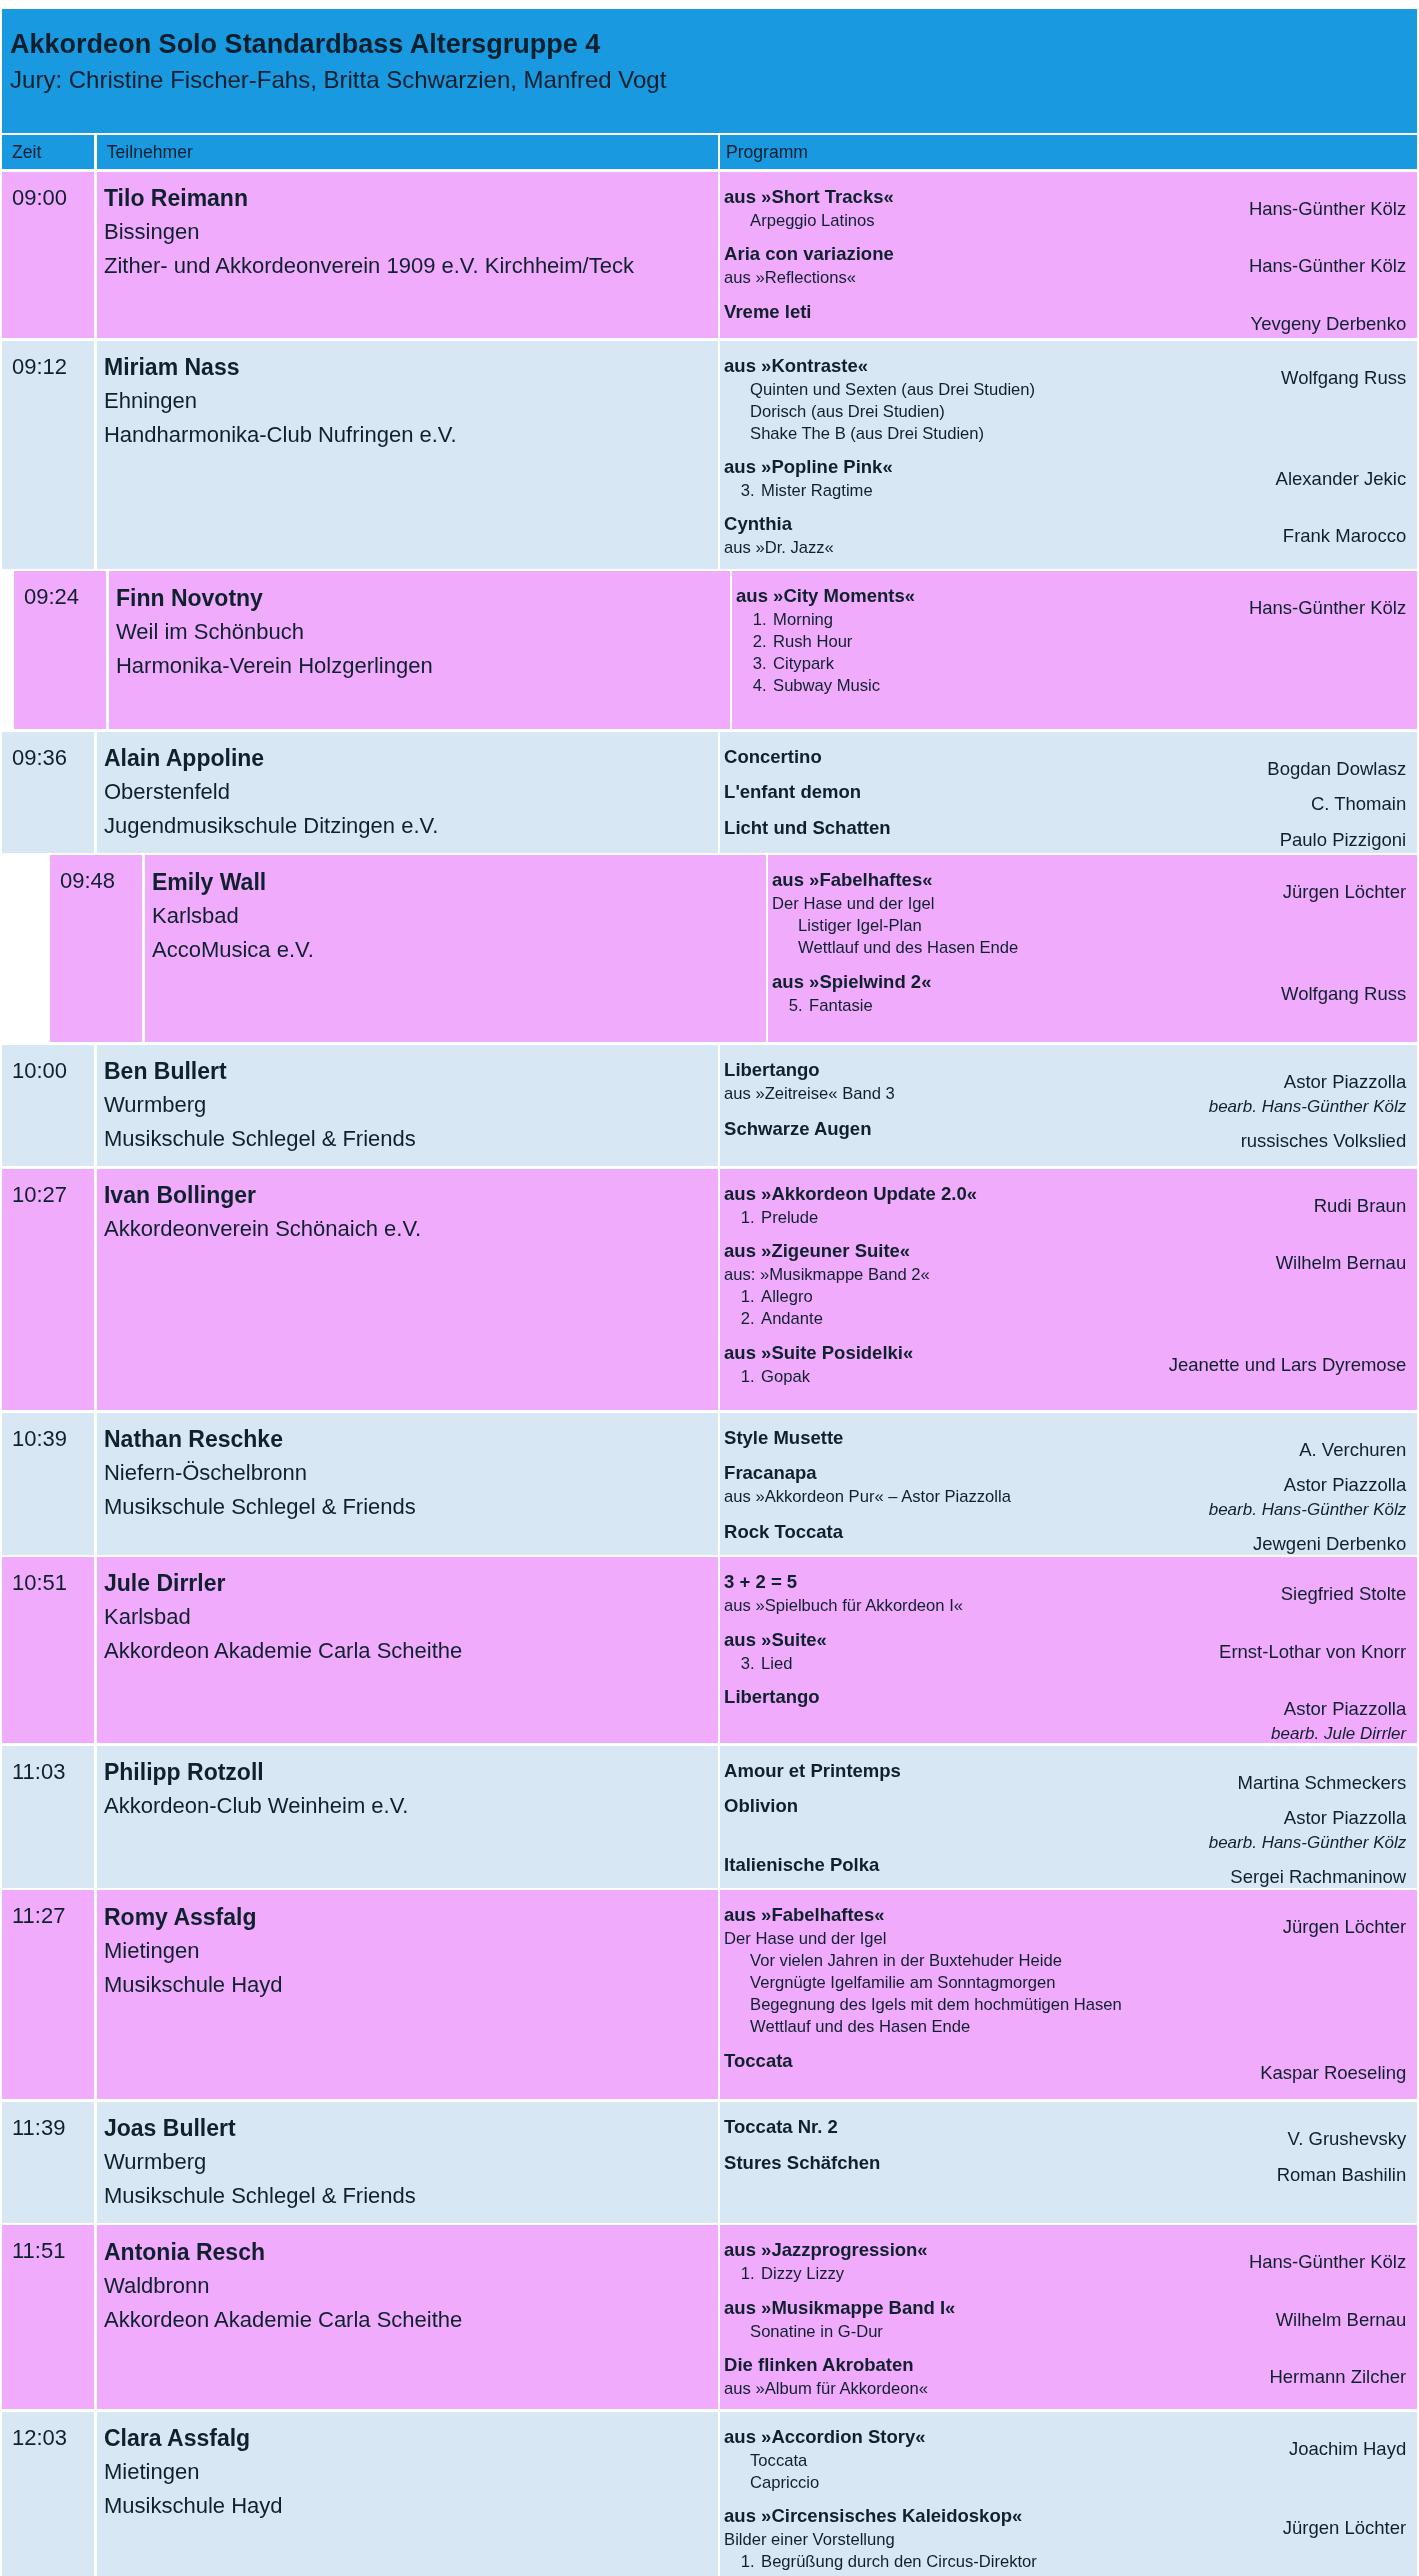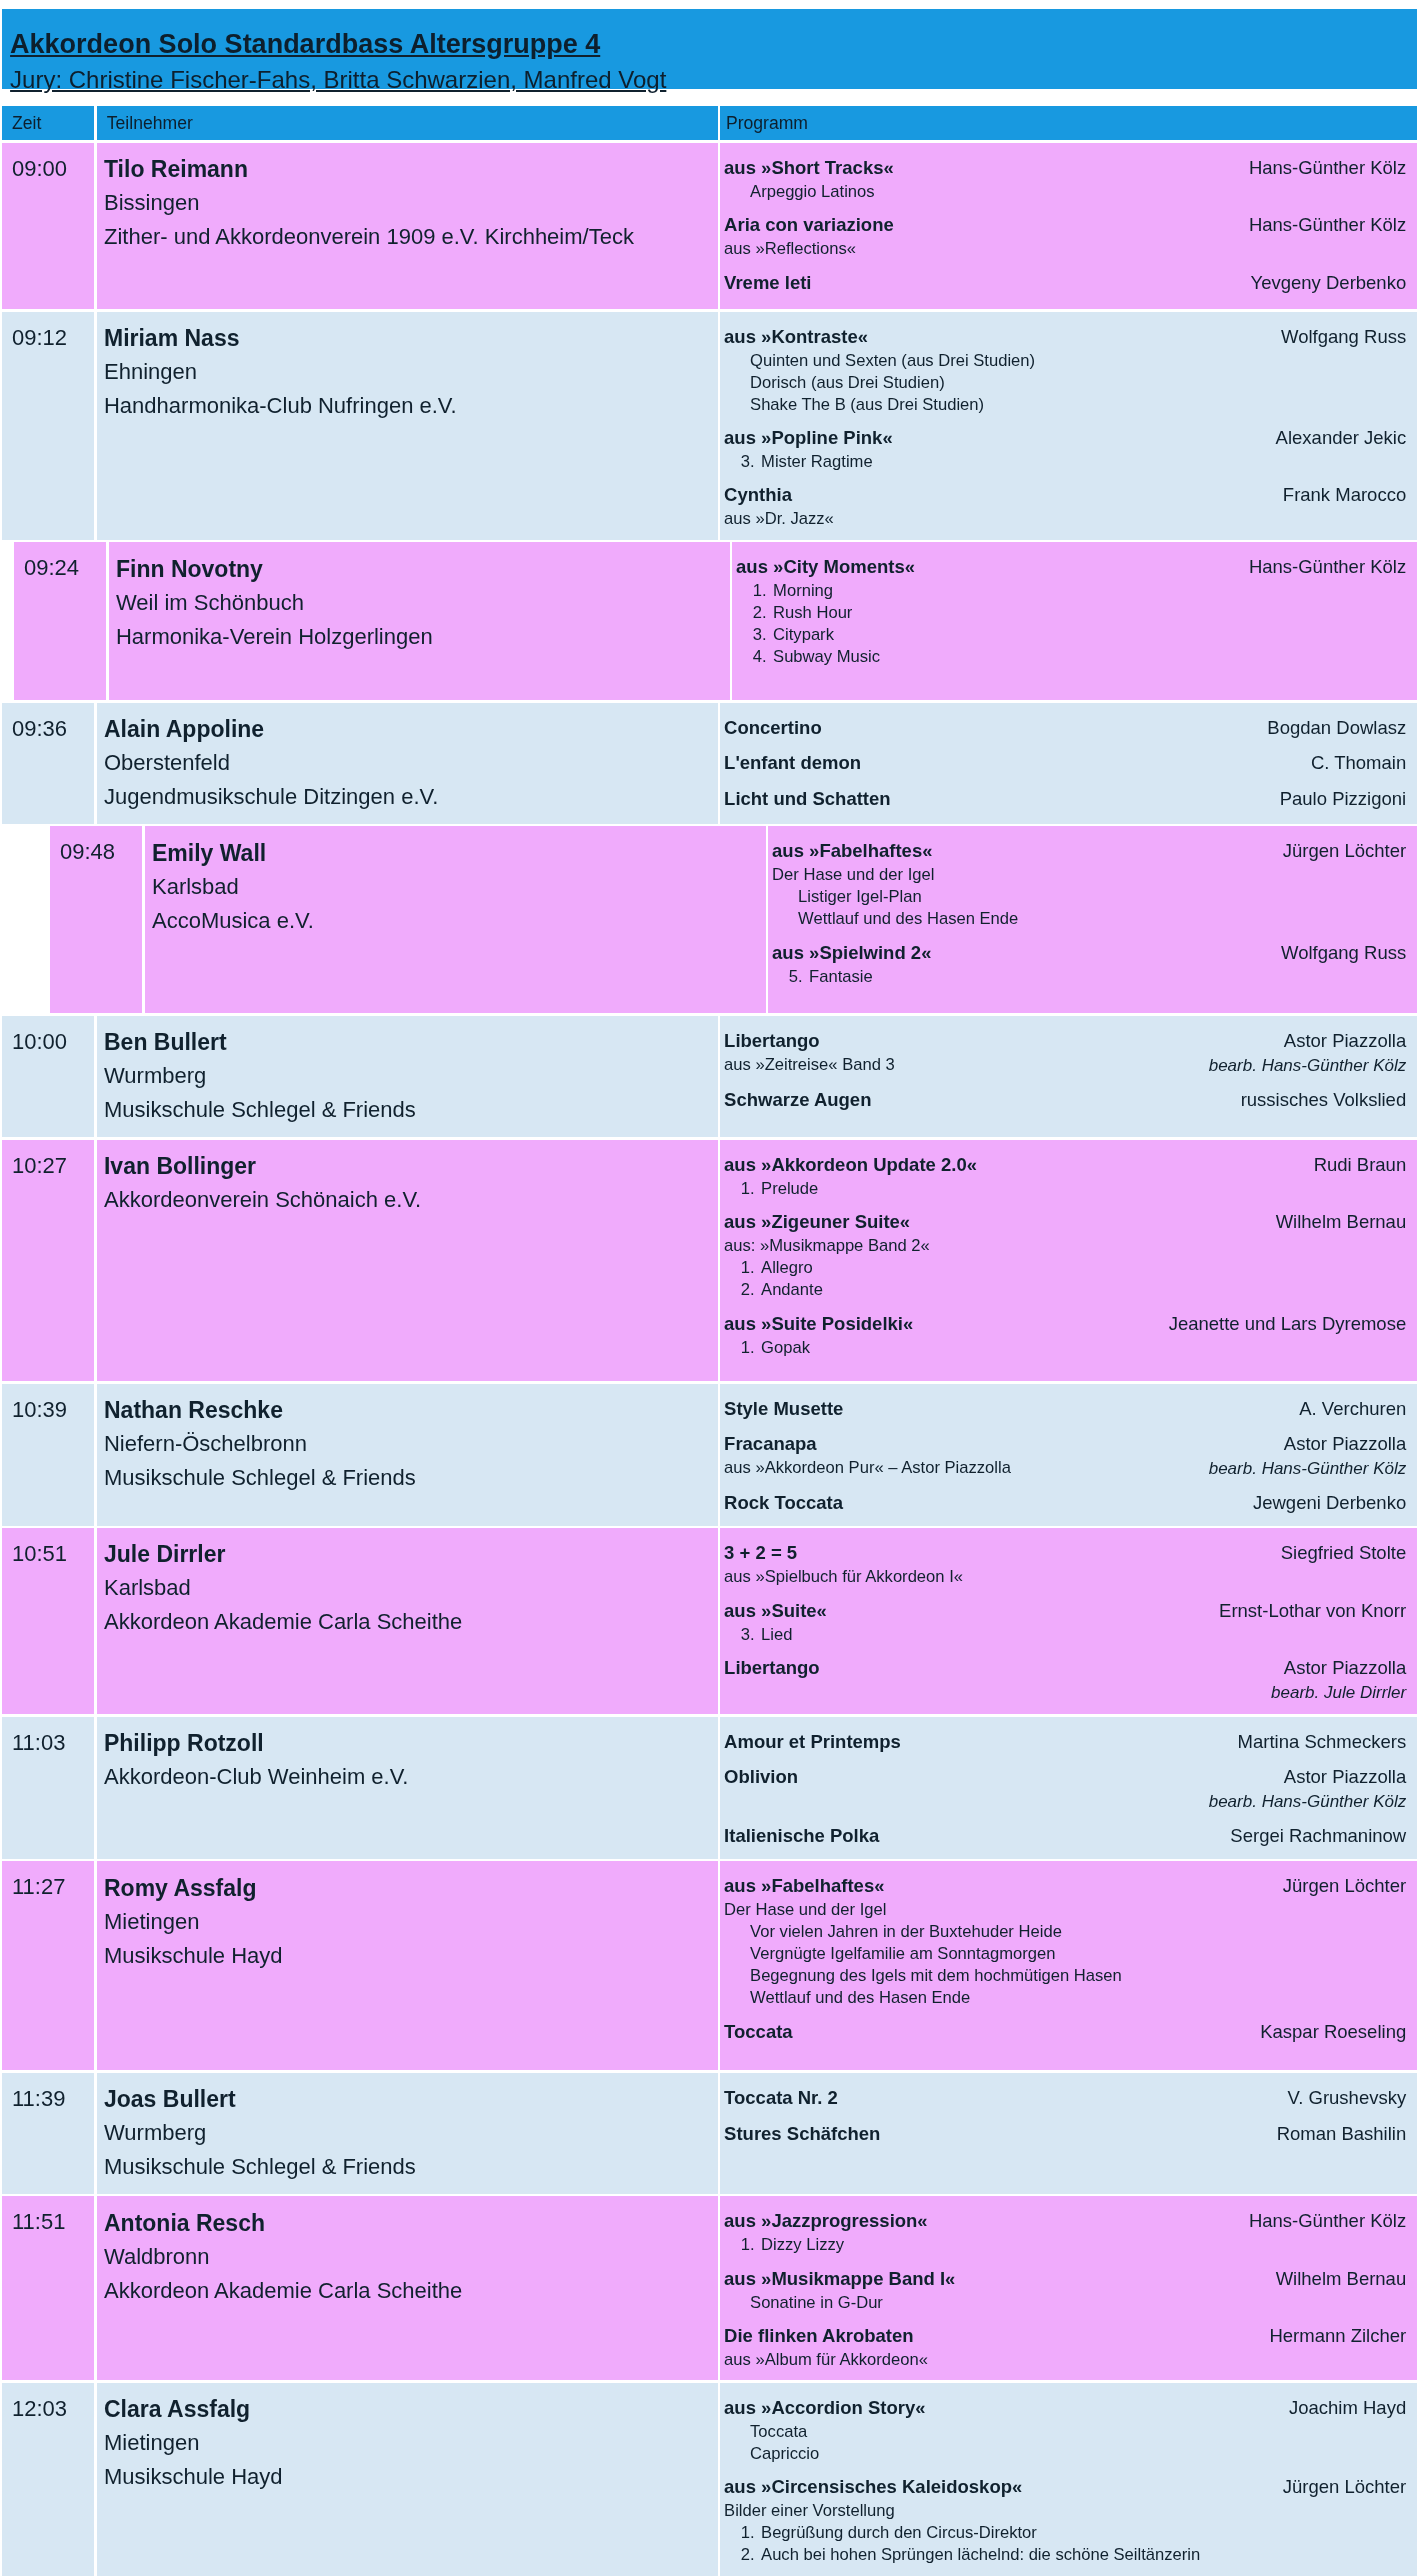--- a/index.html
+++ b/index.html
@@ -8,25 +8,24 @@
     background:#ffffff;
     font-family:"Liberation Sans","DejaVu Sans",sans-serif;
     color:#10212e;
     -webkit-font-smoothing:antialiased;
   }
   .page{padding:9.2px 1.8px 0 1.8px;}
 
   
   .titlebar{
     background:#1899e0;
-    height:80px;
+    height:124px;
     box-sizing:border-box;
     padding:18.5px 9.2px 0 8.3px;
-    margin-bottom:17px;
-    text-decoration:underline;
+    margin-bottom:2px;
   }
   .title{font-size:27px;font-weight:bold;line-height:32px;color:#0d1f2d;}
   .jury{font-size:24px;font-weight:normal;line-height:31px;margin-top:4.6px;color:#0d1f2d;}
 
   
   .thead{
     display:grid;
     grid-template-columns:92px 621px 1fr;
     column-gap:2.8px;
     height:34px;
@@ -61,21 +60,21 @@
 
   .prog-cell{padding:11px 11px 9.2px 3.7px;position:relative;}
   .piece{position:relative;margin-top:8.3px;}
   .piece:first-child{margin-top:0;}
   .piece.has-arr{min-height:51px;}
   .ptitle{font-size:18.5px;font-weight:bold;line-height:27px;}
   .sl{font-size:16.6px;line-height:22px;}
   .sl.ind{padding-left:26px;}
   .sl.num{display:flex;}
   .sl.num .n{width:30.5px;text-align:right;margin-right:6.5px;flex:none;}
-  .composer{position:absolute;top:0;right:0;text-align:right;}
+  .composer{position:absolute;top:12px;right:0;text-align:right;}
   .cname{font-size:18.5px;line-height:27px;}
   .arr{font-size:17px;line-height:24px;font-style:italic;}
 </style>
 </head>
 <body>
 
 <div class="page">
   <div class="titlebar">
     <div class="title">Akkordeon Solo Standardbass Altersgruppe 4</div>
     <div class="jury">Jury: Christine Fischer-Fahs, Britta Schwarzien, Manfred Vogt</div>

